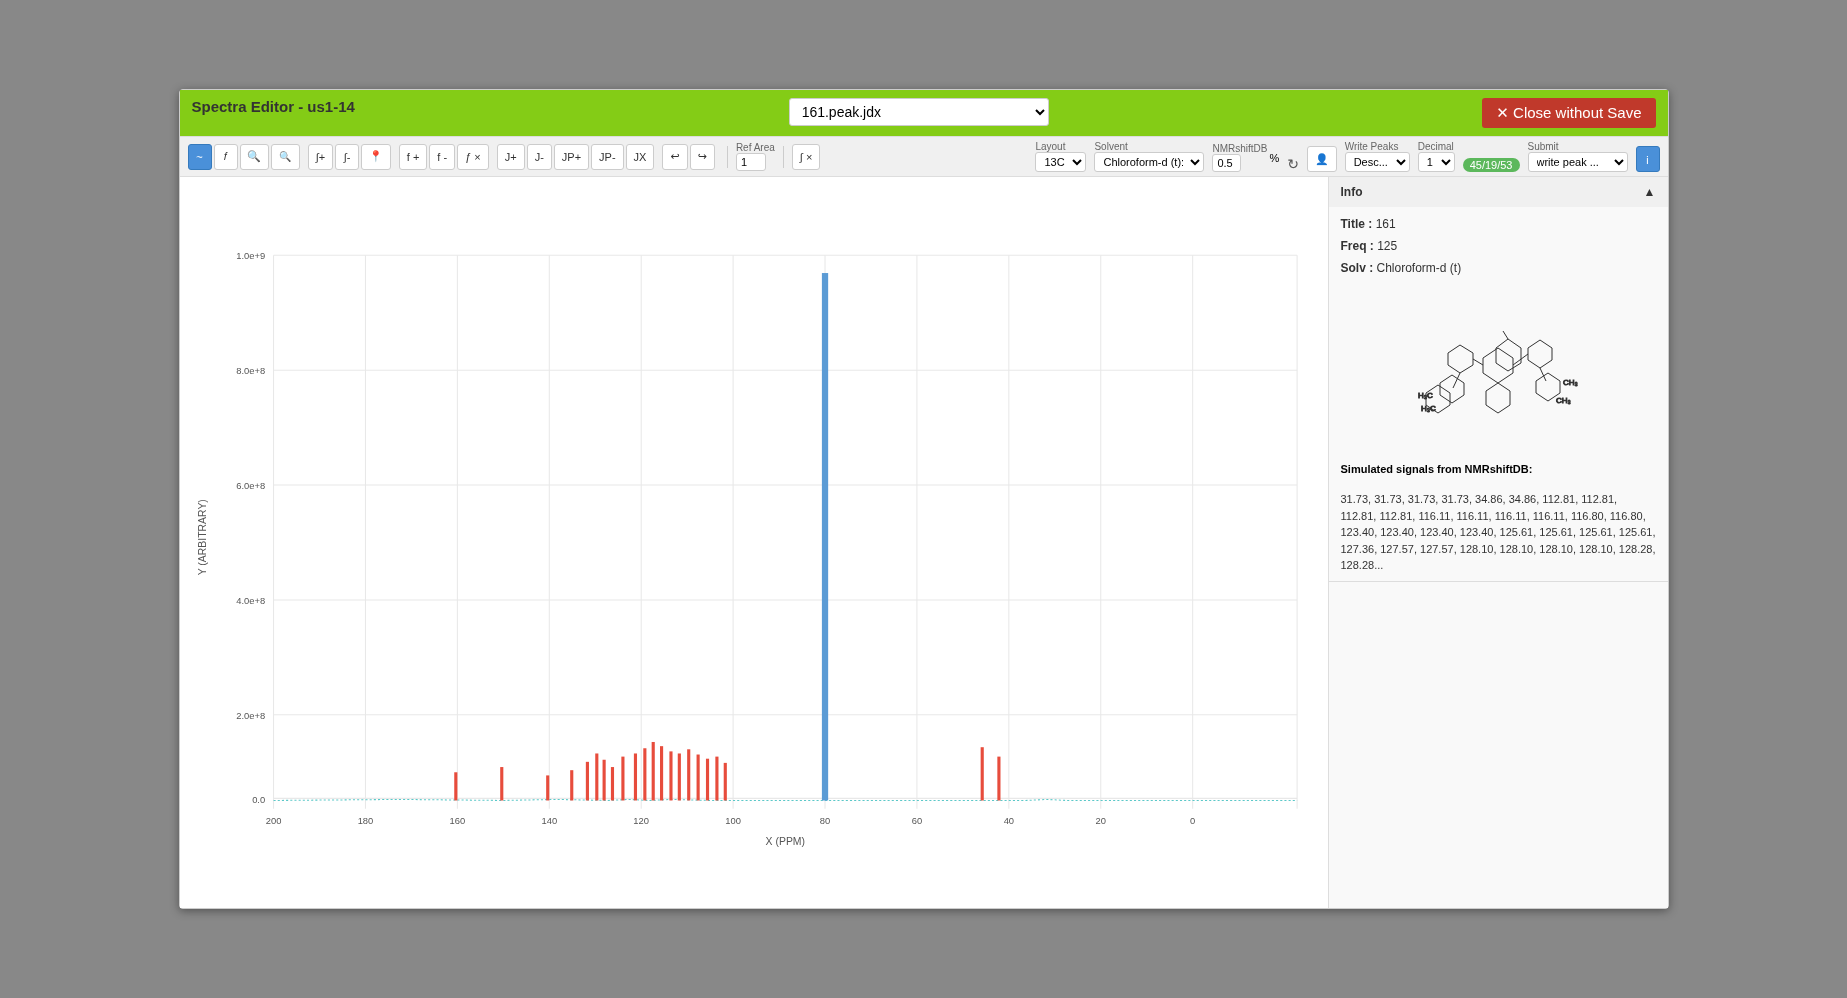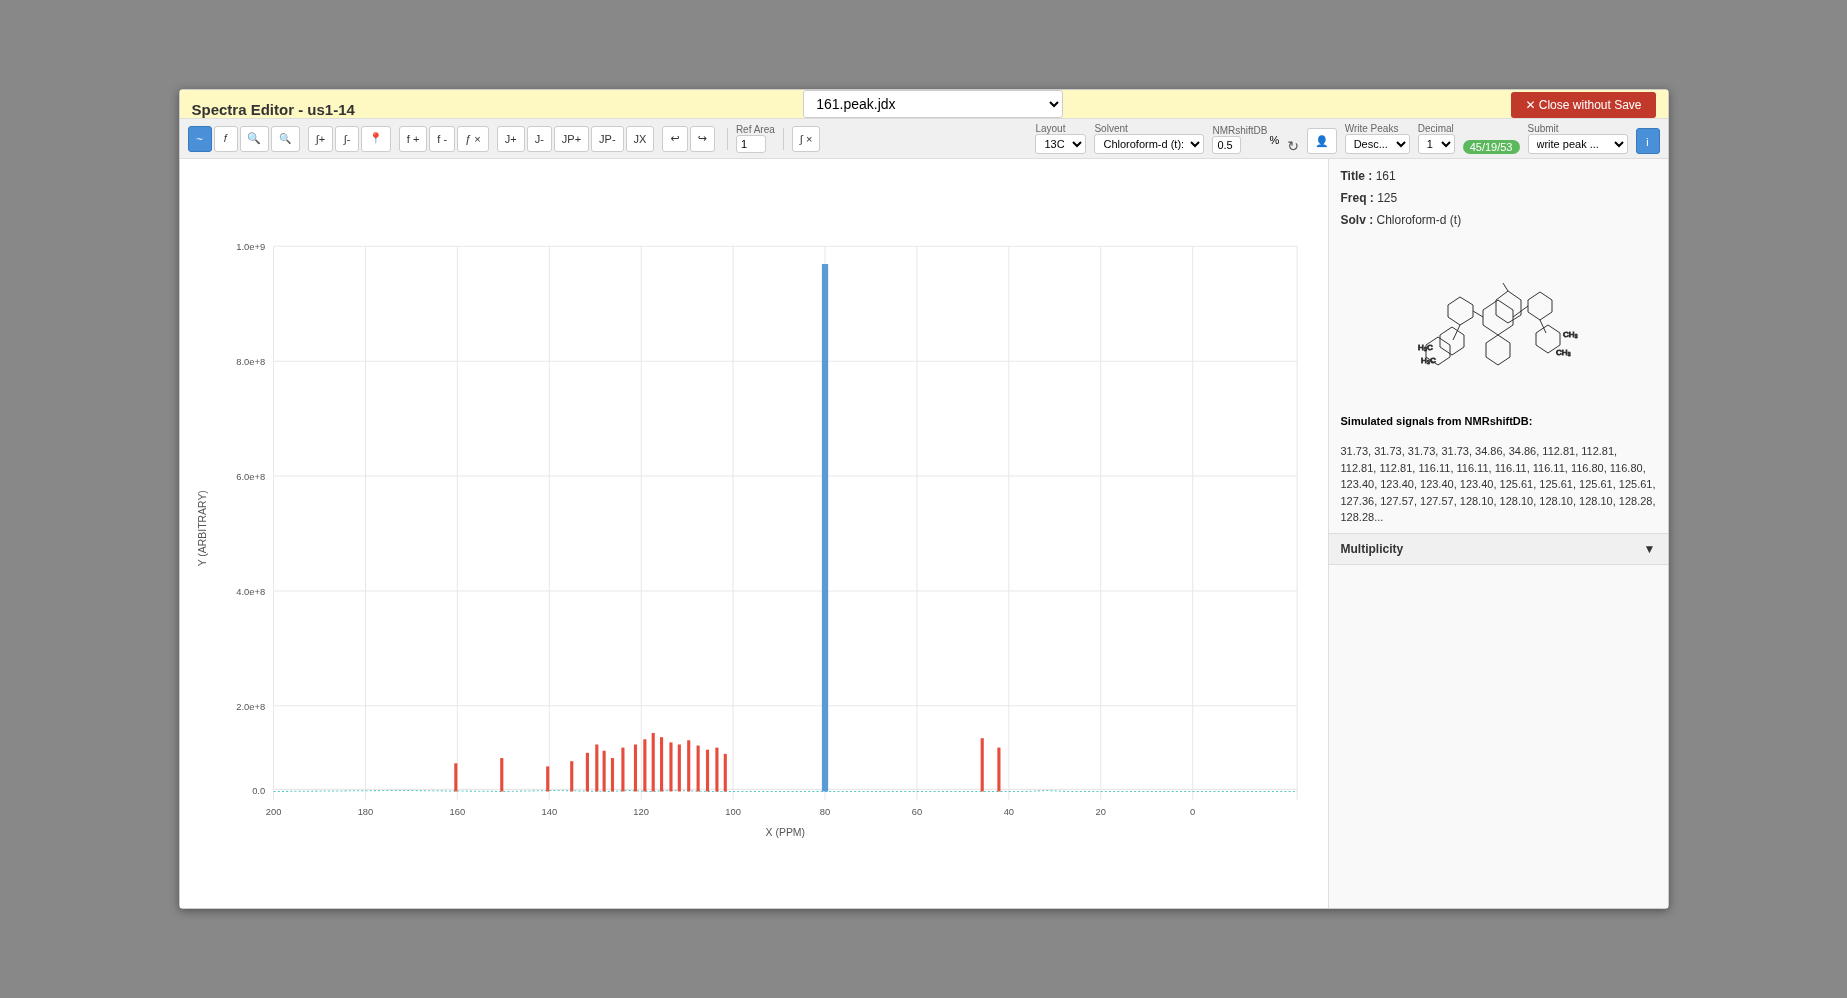--- a/index.html
+++ b/index.html
@@ -1,22 +1,22 @@
 <!DOCTYPE html>
 <html><head>
   <meta charset="utf-8">
   <style>
     * { box-sizing: border-box; margin: 0; padding: 0; }
     body { background: #888; font-family: Arial, sans-serif; font-size: 12px; display: flex; justify-content: center; align-items: center; width: 1847px; height: 998px; overflow: hidden; }
     .window { background: #fff; width: 1490px; height: 820px; border: 1px solid #ccc; border-radius: 4px; display: flex; flex-direction: column; box-shadow: 0 2px 10px rgba(0,0,0,0.4); }
-    .title-bar { background: #fef9c3; border-bottom: 1px solid #ddd; padding: 0 12px; display: flex; align-items: flex-end; justify-content: space-between; }
+    .title-bar { background: #84cc16; border-bottom: 1px solid #ddd; padding: 8px 12px; display: flex; align-items: flex-start; justify-content: space-between; }
     .title { font-size: 15px; font-weight: bold; color: #333; }
     .file-select-wrapper { display: flex; align-items: center; }
     .file-select { border: 1px solid #ccc; border-radius: 3px; padding: 4px 8px; font-size: 14px; width: 260px; background: #fff; }
-    .close-btn { background: #c0392b; color: #fff; border: none; border-radius: 3px; padding: 6px 14px; font-size: 12px; cursor: pointer; display: flex; align-items: center; gap: 4px; }
+    .close-btn { background: #c0392b; color: #fff; border: none; border-radius: 3px; padding: 6px 14px; font-size: 15px; cursor: pointer; display: flex; align-items: center; gap: 4px; }
     .toolbar { background: #f0f0f0; border-bottom: 1px solid #ddd; padding: 4px 8px; display: flex; align-items: center; gap: 4px; flex-wrap: wrap; }
     .tool-btn { background: #fff; border: 1px solid #ccc; border-radius: 3px; padding: 3px 7px; font-size: 11px; cursor: pointer; color: #333; min-width: 24px; height: 26px; display: flex; align-items: center; justify-content: center; }
     .tool-btn.active { background: #4a90d9; color: #fff; border-color: #357abd; }
     .tool-btn-group { display: flex; gap: 2px; margin-right: 4px; }
     .separator { width: 1px; background: #ccc; height: 22px; margin: 0 4px; }
     .toolbar-right { display: flex; align-items: flex-end; gap: 8px; margin-left: auto; }
     .toolbar-label { font-size: 10px; color: #666; display: block; }
     .toolbar-select { border: 1px solid #ccc; border-radius: 3px; padding: 2px 4px; font-size: 11px; background: #fff; }
     .toolbar-input { border: 1px solid #ccc; border-radius: 3px; padding: 2px 4px; font-size: 11px; width: 29px; }
     .content { display: flex; flex: 1; overflow: hidden; }
@@ -233,20 +233,24 @@
         <rect x="511" y="536" width="3" height="36" fill="#e74c3c"></rect>
 
         <rect x="757" y="521" width="3" height="51" fill="#e74c3c"></rect>
         <rect x="773" y="530" width="3" height="42" fill="#e74c3c"></rect>
       </svg>
     </div>
 
     <div class="sidebar">
 
       <div class="sidebar-section">
+        <div class="sidebar-section-header">
+          <span>Info</span>
+          <span>▲</span>
+        </div>
         <div class="sidebar-content">
           <div class="info-row">
             <span class="info-label">Title : </span>
             <span class="info-value">161</span>
           </div>
           <div class="info-row">
             <span class="info-label">Freq : </span>
             <span class="info-value">125</span>
           </div>
           <div class="info-row">
@@ -289,21 +293,15 @@
             </svg>
           </div>
 
           <div>
             <div style="font-size:11px;font-weight:bold;margin-bottom:16px;">Simulated signals from NMRshiftDB:</div>
             <div class="nmr-signals">31.73, 31.73, 31.73, 31.73, 34.86, 34.86, 112.81, 112.81, 112.81, 112.81, 116.11, 116.11, 116.11, 116.11, 116.80, 116.80, 123.40, 123.40, 123.40, 123.40, 125.61, 125.61, 125.61, 125.61, 127.36, 127.57, 127.57, 128.10, 128.10, 128.10, 128.10, 128.28, 128.28...</div>
           </div>
         </div>
       </div>
 
-      <div class="sidebar-section">
-        <div class="sidebar-section-header">
-          <span>Multiplicity</span>
-          <span>▼</span>
-        </div>
-      </div>
     </div>
   </div>
 </div>
 
 </body></html>

